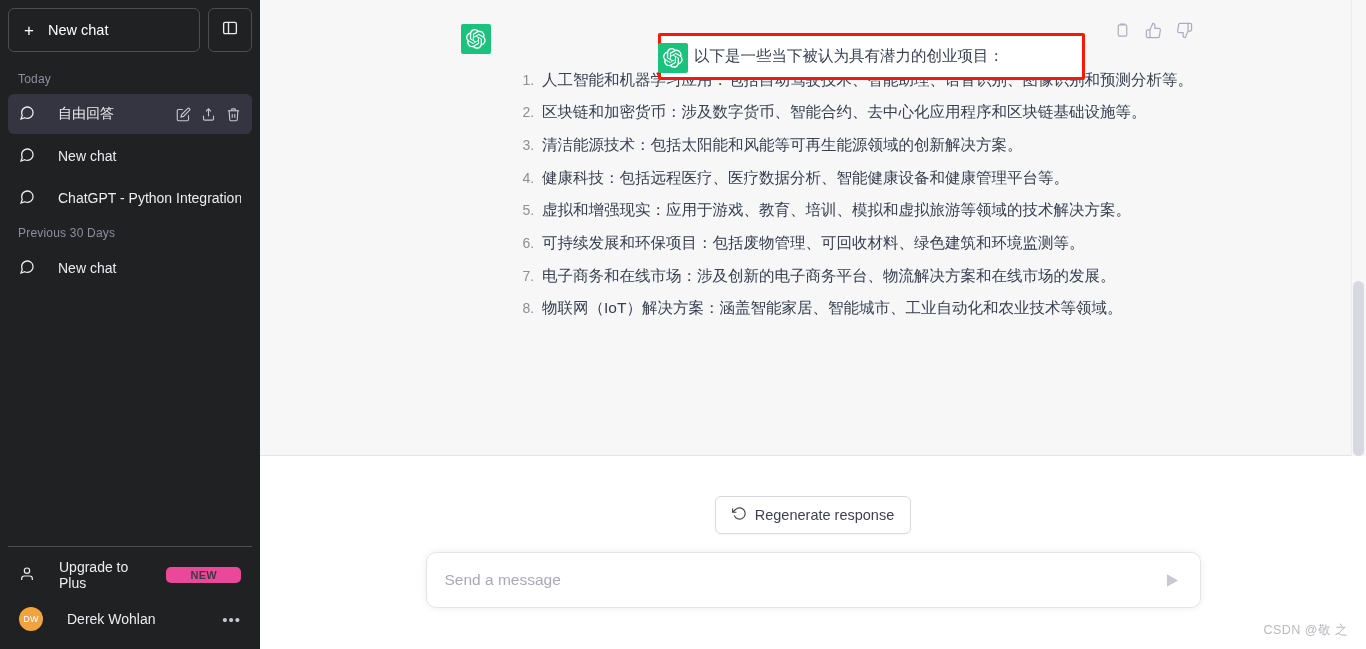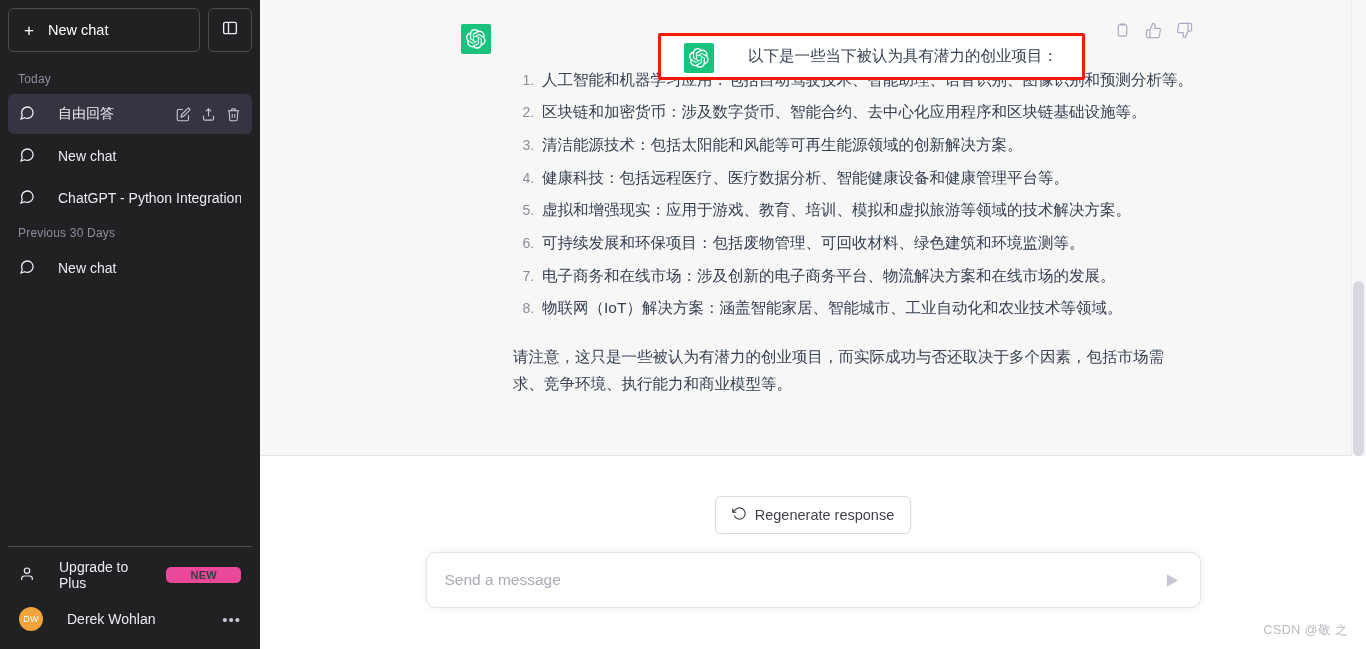--- a/index.html
+++ b/index.html
@@ -150,22 +150,21 @@
     border: 3px solid #f61a05;
     background: #ffffff;
     border-radius: 2px;
     z-index: 2;
   }
   .annot-content {
     position: absolute;
     left: 398px; top: 33px;
     width: 427px; height: 47px;
     display: flex; align-items: center;
-    gap: 34px;
-    padding-left: 26px;
+    gap: 6px;
     z-index: 3;
     color: #374151;
     font-size: 15.5px;
   }
 
   .msg-actions {
     position: absolute;
     right: 0; top: 0;
     display: flex; gap: 14px;
     align-items: center;
@@ -371,21 +370,20 @@
           <ol class="msg-list">
             <li>人工智能和机器学习应用：包括自动驾驶技术、智能助理、语音识别、图像识别和预测分析等。</li>
             <li>区块链和加密货币：涉及数字货币、智能合约、去中心化应用程序和区块链基础设施等。</li>
             <li>清洁能源技术：包括太阳能和风能等可再生能源领域的创新解决方案。</li>
             <li>健康科技：包括远程医疗、医疗数据分析、智能健康设备和健康管理平台等。</li>
             <li>虚拟和增强现实：应用于游戏、教育、培训、模拟和虚拟旅游等领域的技术解决方案。</li>
             <li>可持续发展和环保项目：包括废物管理、可回收材料、绿色建筑和环境监测等。</li>
             <li>电子商务和在线市场：涉及创新的电子商务平台、物流解决方案和在线市场的发展。</li>
             <li>物联网（IoT）解决方案：涵盖智能家居、智能城市、工业自动化和农业技术等领域。</li>
           </ol>
-          <div class="msg-tail">请注意，这只是一些被认为有潜力的创业项目，而实际成功与否还取决于多个因素，包括市场需求、竞争环境、执行能力和商业模型等。</div>
         </div>
 
         <div class="msg-actions">
           <span class="icon-btn">
             <svg width="17" height="17" viewBox="0 0 24 24" fill="none" stroke="#acacbe" stroke-width="1.7">
               <rect x="6" y="4" width="12" height="16" rx="2"></rect>
               <path d="M9 4V3h6v1"></path>
             </svg>
           </span>
           <span class="icon-btn">

